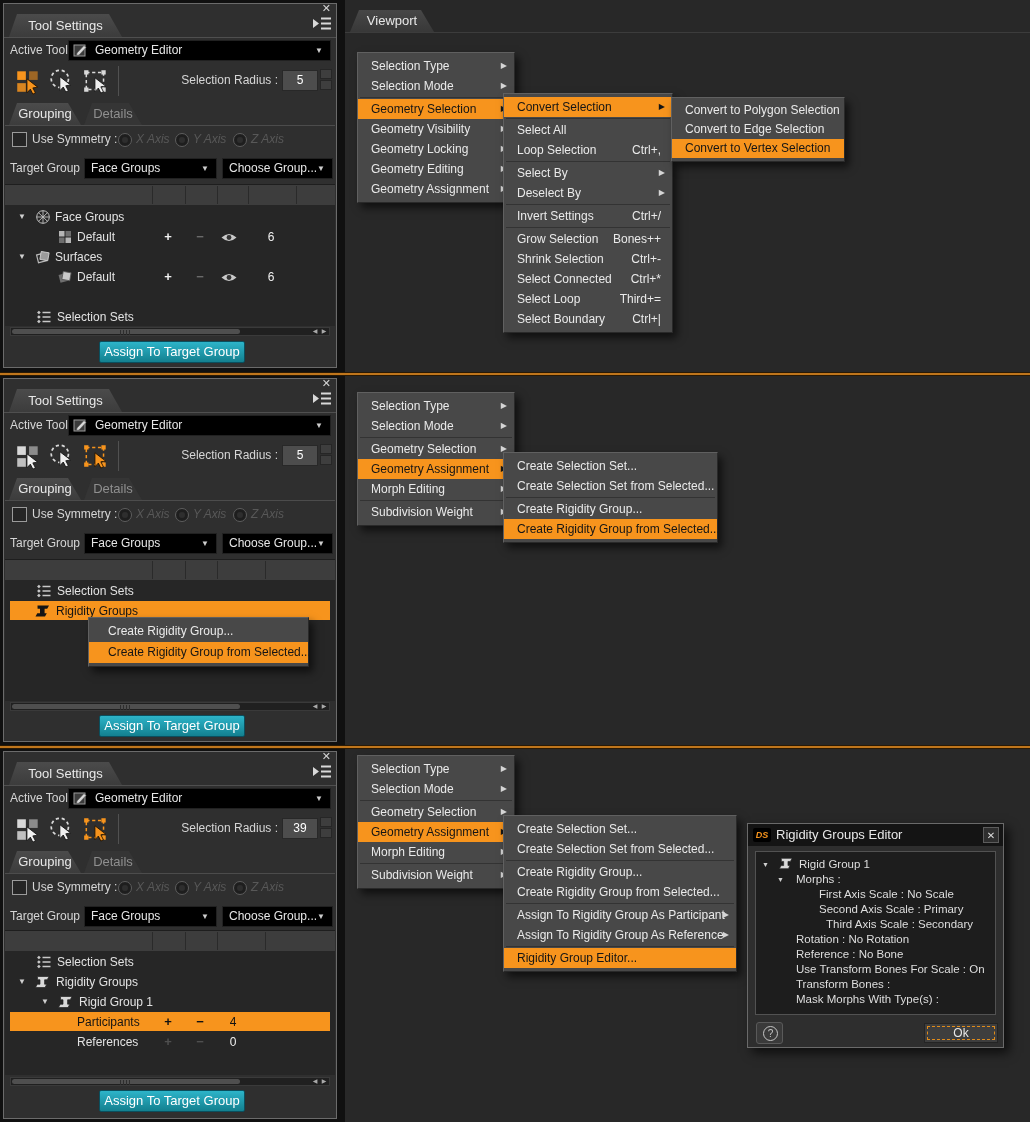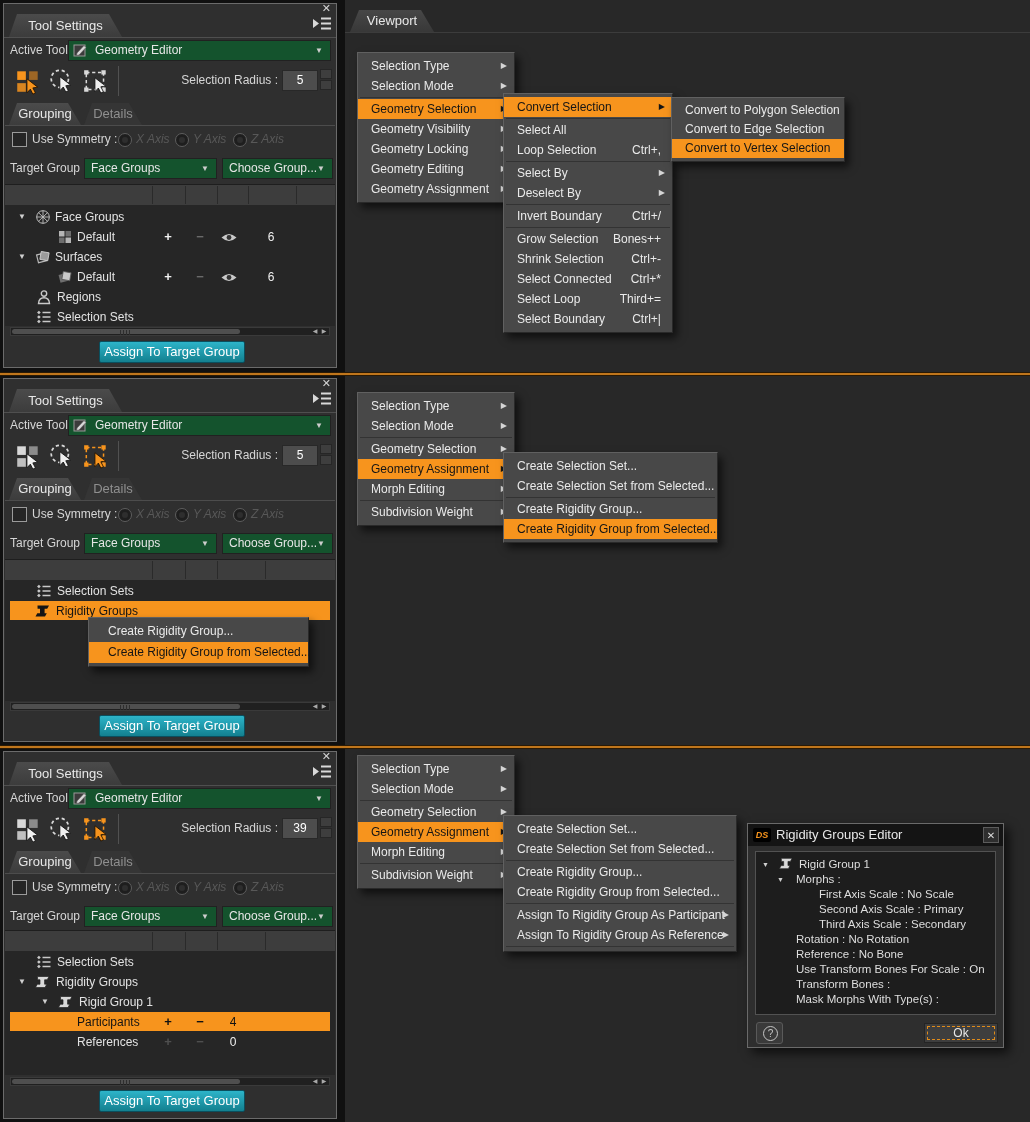--- a/index.html
+++ b/index.html
@@ -18,21 +18,21 @@
          border:1px solid #6b6b6b;box-sizing:border-box;}
   .pclose{position:absolute;top:-2px;right:5px;font-size:11px;color:#d5d5d5;line-height:13px;cursor:default;}
   .ptabbar{position:absolute;left:0;right:0;top:9px;height:24px;border-bottom:1px solid #4f4f4f;}
   .ptab{position:absolute;top:1px;height:23px;background:linear-gradient(#4b4b4b,#3c3c3c);
         clip-path:polygon(0 100%,8px 0,calc(100% - 13px) 0,100% 100%);
         color:#e8e8e8;font-size:13px;text-align:center;line-height:23px;}
   .ptab.inactive{background:#353535;color:#8f8f8f;}
   .pmenu{position:absolute;right:4px;top:2px;}
   .lbl{position:absolute;font-size:12px;color:#d6d6d6;line-height:21px;white-space:nowrap;}
   .axl{position:absolute;font-size:12px;font-style:italic;color:#585858;line-height:21px;white-space:nowrap;}
-  .dd{position:absolute;height:21px;background:#14532d;border:1px solid #212121;box-sizing:border-box;}
+  .dd{position:absolute;height:21px;background:#000000;border:1px solid #212121;box-sizing:border-box;}
   .ddtext{position:absolute;top:0;line-height:19px;font-size:12px;color:#e6e6e6;white-space:nowrap;}
   .ddarrow{position:absolute;right:7px;top:0;line-height:19px;font-size:8px;color:#cdcdcd;}
   .ddicon{position:absolute;left:3px;top:1px;}
   .toolbtn{position:absolute;top:63px;width:28px;height:28px;cursor:pointer;}
   .vsep{position:absolute;width:1px;background:#515151;}
   .valbox{position:absolute;width:34px;height:19px;background:#4d4d4d;border:1px solid #282828;
           text-align:center;line-height:19px;font-size:12px;color:#fff;}
   .spinner{position:absolute;width:12px;height:21px;}
   .spinner div{height:8px;background:#3e3e3e;border:1px solid #262626;margin-bottom:1px;}
   .tabs2{position:absolute;left:1px;right:1px;top:98px;height:23px;border-bottom:1px solid #4c4c4c;}
@@ -233,27 +233,20 @@
         </svg>
       <span class="tlabel" style="left:67px">Default</span>
       <span class="tplus" style="left:150px">+</span>
       <span class="tminus" style="left:182px">−</span>
       <svg class="ticon" style="left:210px;top:5px" width="18" height="11" viewBox="0 0 18 11">
           <path d="M1.5 5.5 Q9 -1.5 16.5 5.5 Q9 12.5 1.5 5.5 Z" fill="#c9c9c9"></path>
           <circle cx="9" cy="5.5" r="2.4" fill="#333"></circle>
         </svg>
       <span class="tcount" style="left:246px">6</span>
     </div>
-    <div class="trow" style="top:82px">
-      <svg class="ticon" style="left:26px" width="16" height="16" viewBox="0 0 16 16">
-          <circle cx="8" cy="4.6" r="2.7" fill="none" stroke="#c9c9c9" stroke-width="1.4"></circle>
-          <path d="M2.5 14.5 Q3 8.8 8 8.8 Q13 8.8 13.5 14.5 Z" fill="none" stroke="#c9c9c9" stroke-width="1.4"></path>
-        </svg>
-      <span class="tlabel" style="left:47px">Regions</span>
-    </div>
     <div class="trow" style="top:102px">
       <svg class="ticon" style="left:26px" width="16" height="16" viewBox="0 0 16 16">
           <g stroke="#c9c9c9" stroke-width="1.3">
             <path d="M6.5 3.5 H14.5 M6.5 8 H14.5 M6.5 12.5 H14.5"></path>
           </g>
           <g fill="#c9c9c9">
             <rect x="1.6" y="2.2" width="2.6" height="2.6" transform="rotate(45 2.9 3.5)"></rect>
             <rect x="1.6" y="6.7" width="2.6" height="2.6" transform="rotate(45 2.9 8)"></rect>
             <rect x="1.6" y="11.2" width="2.6" height="2.6" transform="rotate(45 2.9 12.5)"></rect>
           </g>
@@ -284,21 +277,21 @@
 
 <div class="menu" style="left:503px;top:93px;width:168px">
   <div class="mi sel"><span>Convert Selection</span><span class="sa">▶</span></div>
   <div class="msep"></div>
   <div class="mi"><span>Select All</span></div>
   <div class="mi"><span>Loop Selection</span><span class="sc">Ctrl+,</span></div>
   <div class="msep"></div>
   <div class="mi"><span>Select By</span><span class="sa">▶</span></div>
   <div class="mi"><span>Deselect By</span><span class="sa">▶</span></div>
   <div class="msep"></div>
-  <div class="mi"><span>Invert Boundary</span><span class="sc">Ctrl+/</span></div>
+  <div class="mi"><span>Invert Settings</span><span class="sc">Ctrl+/</span></div>
   <div class="msep"></div>
   <div class="mi"><span>Grow Selection</span><span class="sc">Bones++</span></div>
   <div class="mi"><span>Shrink Selection</span><span class="sc">Ctrl+-</span></div>
   <div class="mi"><span>Select Connected</span><span class="sc">Ctrl+*</span></div>
   <div class="mi"><span>Select Loop</span><span class="sc">Third+=</span></div>
   <div class="mi"><span>Select Boundary</span><span class="sc">Ctrl+|</span></div>
 </div>
 
 <div class="menu" style="left:671px;top:97px;width:172px">
   <div class="mi" style="height:19px;line-height:19px"><span>Convert to Polygon Selection</span></div>
@@ -578,39 +571,40 @@
 <div class="menu" style="left:503px;top:815px;width:232px">
   <div class="mi"><span>Create Selection Set...</span></div>
   <div class="mi"><span>Create Selection Set from Selected...</span></div>
   <div class="msep"></div>
   <div class="mi"><span>Create Rigidity Group...</span></div>
   <div class="mi"><span>Create Rigidity Group from Selected...</span></div>
   <div class="msep"></div>
   <div class="mi"><span>Assign To Rigidity Group As Participant</span><span class="sa">▶</span></div>
   <div class="mi"><span>Assign To Rigidity Group As Reference</span><span class="sa">▶</span></div>
   <div class="msep"></div>
+  <div class="mi sel"><span>Rigidity Group Editor...</span></div>
 </div>
 
 <div class="dialog">
   <div class="dtitle">
     <div class="dlogo">DS</div>
     <span class="dtext">Rigidity Groups Editor</span>
     <div class="dclose">✕</div>
   </div>
   <div class="dcontent">
     <span class="dexp" style="left:6px;top:9px">▼</span>
     <svg style="position:absolute;left:22px;top:4px" width="16" height="15" viewBox="0 0 17 16">
         <path d="M3.5 2.5 H15 L13.2 5.8 H10.6 V10.2 H12.8 L11 13.5 H1.5 L3.3 10.2 H6 V5.8 H3.6 Z" fill="#d8d8d8" stroke="#222" stroke-width=".7"></path>
       </svg>
     <span class="drow" style="left:43px;top:5px">Rigid Group 1</span>
     <span class="dexp" style="left:21px;top:24px">▼</span>
     <span class="drow" style="left:40px;top:20px">Morphs :</span>
     <span class="drow" style="left:63px;top:35px">First Axis Scale : No Scale</span>
     <span class="drow" style="left:63px;top:50px">Second Axis Scale : Primary</span>
-    <span class="drow" style="left:63px;top:65px">Third Axis Scale : Secondary</span>
+    <span class="drow" style="left:70px;top:65px">Third Axis Scale : Secondary</span>
     <span class="drow" style="left:40px;top:80px">Rotation : No Rotation</span>
     <span class="drow" style="left:40px;top:95px">Reference : No Bone</span>
     <span class="drow" style="left:40px;top:110px">Use Transform Bones For Scale : On</span>
     <span class="drow" style="left:40px;top:125px">Transform Bones :</span>
     <span class="drow" style="left:40px;top:140px">Mask Morphs With Type(s) :</span>
   </div>
   <div class="helpbtn">
       <span>?</span>
     </div>
   <div class="okbtn"><span>Ok</span></div>

